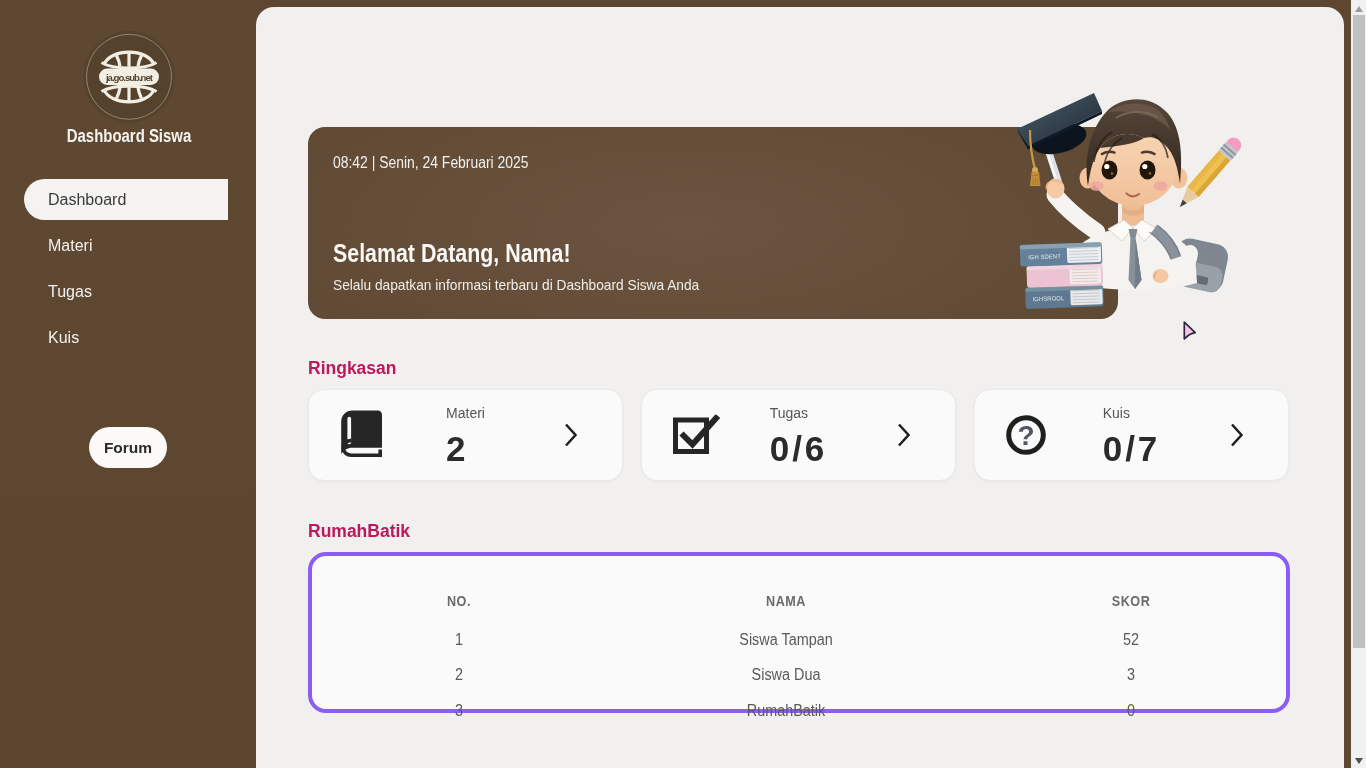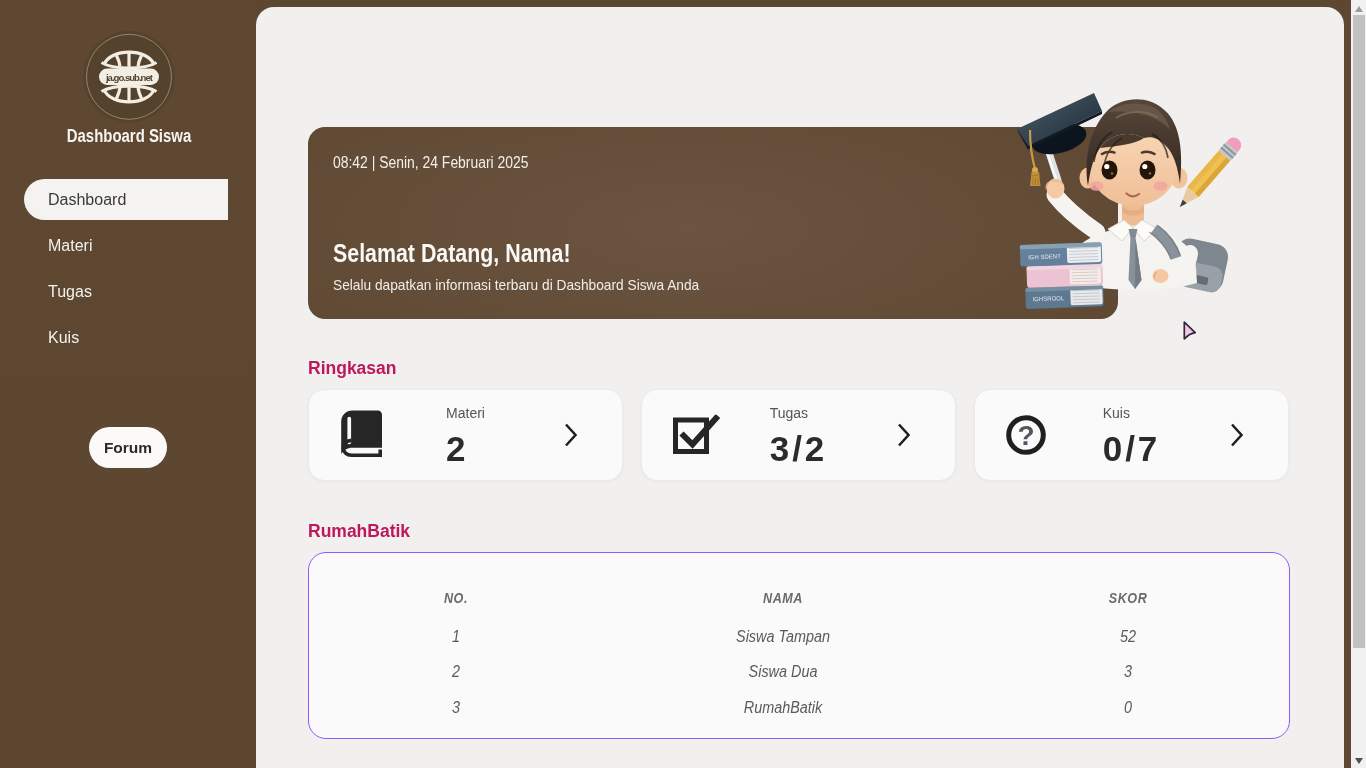--- a/index.html
+++ b/index.html
@@ -52,22 +52,22 @@
   .card { position:absolute; top:0; width:315px; height:92px; background:#fafafa;
     border-radius:16px; border:1px solid #eaeaed; box-shadow:0 1px 3px rgba(0,0,0,0.04); }
   .card .icon { position:absolute; left:31px; top:50%; transform:translateY(-50%); }
   .card .mid { position:absolute; left:50%; top:14.7px; transform:translateX(-50%);
     width:max-content; }
   .card .label { font-size:14px; line-height:16px; color:#555; }
   .card .num { font-size:35px; line-height:35px; font-weight:bold; color:#2b2b2b; margin-top:10.5px; letter-spacing:3px; }
   .card .chev { position:absolute; right:45px; top:50%; transform:translateY(-50%); }
 
   
-  .lb { position:absolute; left:52px; top:545px; width:982px; height:187px;
-    background:#fafafa; border-radius:18px; border:1px solid #8b5cf6;font-style:italic; }
+  .lb { position:absolute; left:52px; top:545px; width:982px; height:161px;
+    background:#fafafa; border-radius:18px; border:4px solid #8b5cf6; }
   .lb .cell { position:absolute; transform:translate(-50%,-50%) scaleX(0.9); white-space:nowrap; }
   .lb .head { font-size:14px; font-weight:bold; color:#6b6b6b; letter-spacing:0.6px; }
   .lb .row { font-size:16px; color:#5a5a5a; }
 
   
   .sb-track { position:absolute; right:0; top:0; width:15px; height:768px; background:#f1f1f1; }
   .sb-thumb { position:absolute; right:1.5px; top:15px; width:12px; height:633px; background:#c1c1c1; }
   .sb-up { position:absolute; right:3px; top:6px; width:0; height:0;
     border-left:4.5px solid transparent; border-right:4.5px solid transparent;
     border-bottom:6px solid #9a9a9a; }
@@ -262,21 +262,21 @@
           <path d="M2 1.5 L11.5 12 L2 22.5" fill="none" stroke="#1f1f1f" stroke-width="2.5"></path>
         </svg>
       </div>
       <div class="card" style="left:333px;">
         <svg class="icon" width="48" height="41" viewBox="0 0 48 41">
           <rect x="2.5" y="5.5" width="31" height="31.5" fill="none" stroke="#262626" stroke-width="5"></rect>
           <path d="M8.5 19 L19.5 30 L45 1.5" fill="none" stroke="#262626" stroke-width="6"></path>
         </svg>
         <div class="mid">
           <div class="label">Tugas</div>
-          <div class="num">3/2</div>
+          <div class="num">0/6</div>
         </div>
         <svg class="chev" width="13" height="24" viewBox="0 0 13 24">
           <path d="M2 1.5 L11.5 12 L2 22.5" fill="none" stroke="#1f1f1f" stroke-width="2.5"></path>
         </svg>
       </div>
       <div class="card" style="left:666px;">
         <svg class="icon" width="40" height="40" viewBox="0 0 40 40">
           <circle cx="20" cy="20" r="17.3" fill="none" stroke="#1f1f1f" stroke-width="5"></circle>
           <text x="20" y="29.5" text-anchor="middle" font-size="28" font-weight="bold" fill="#51575e" font-family="Liberation Sans">?</text>
         </svg>

